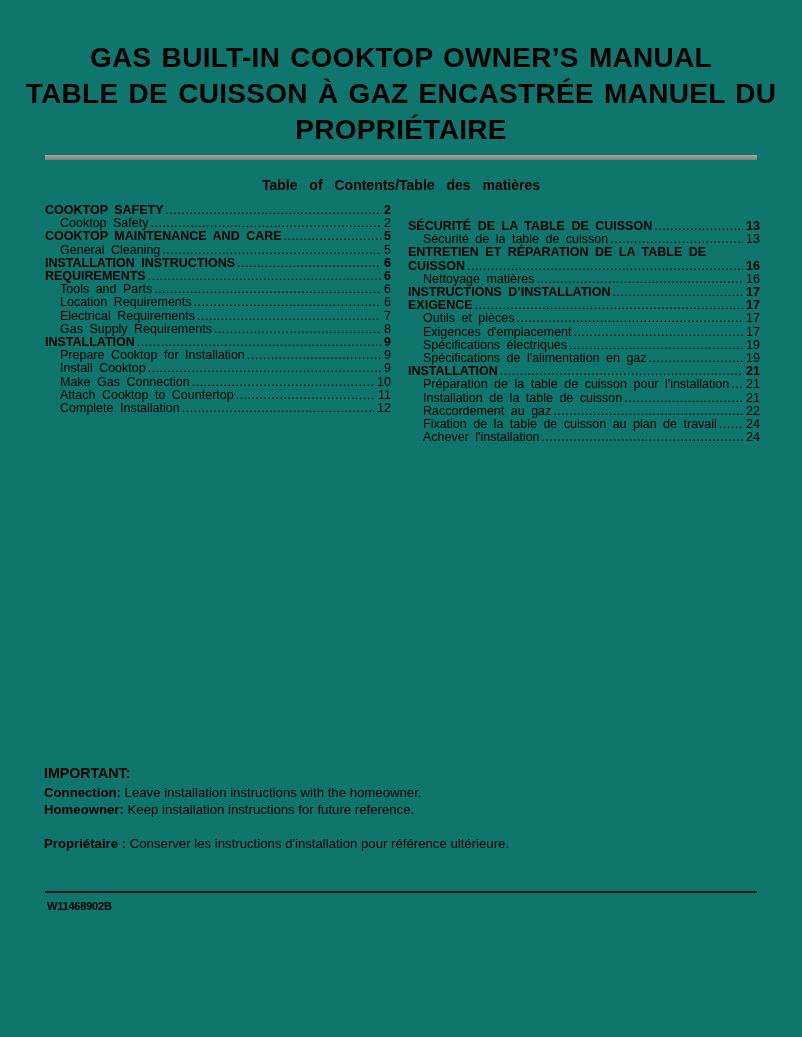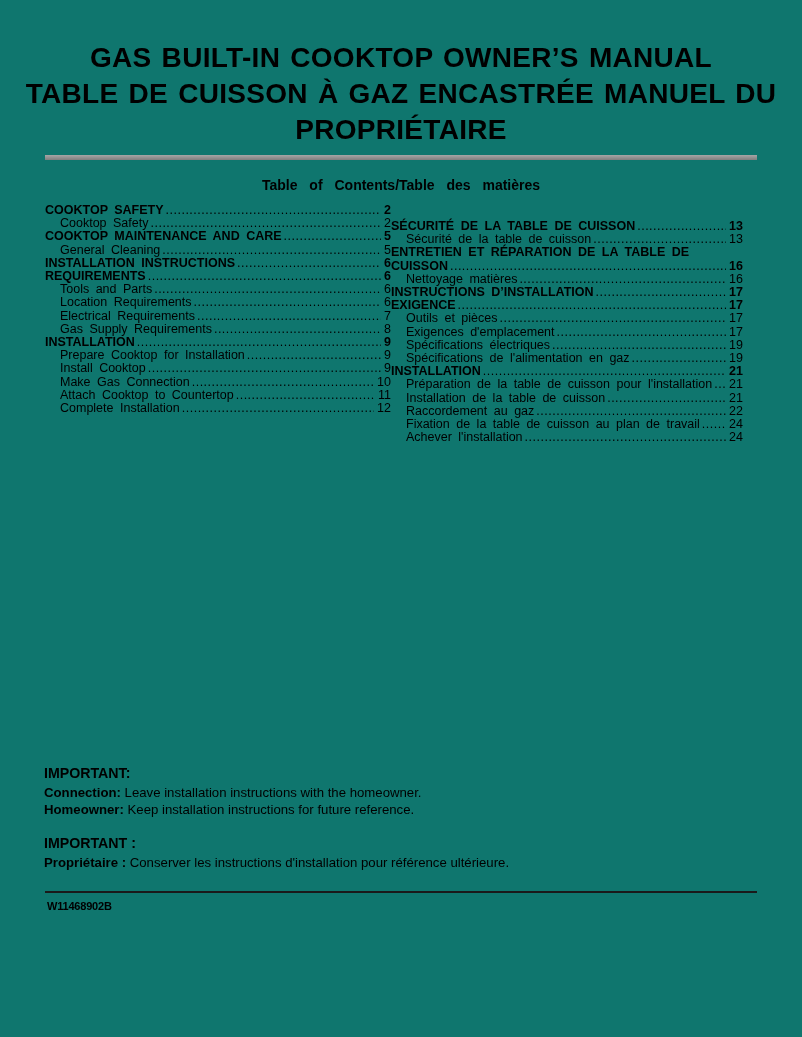--- a/index.html
+++ b/index.html
@@ -56,21 +56,21 @@
   
   .toc {
     position: absolute;
     top: 204px;
     left: 45px;
     width: 715px;
     display: flex;
     font-size: 12.5px;
     line-height: 13.2px;
   }
-  .toc-col-left  { width: 346px; }
+  .toc-col-left  { width: 346px; margin-right: 17px; }
   .toc-col-right { width: 352px; margin-top: 16px; }
 
   .toc-row {
     display: flex;
     align-items: baseline;
     word-spacing: 3px;
   }
   .toc-row.section, .toc-row.section-nopage { font-weight: bold; }
   .toc-row.sub { padding-left: 15px; }
   .toc-row .lbl { white-space: nowrap; }
@@ -314,21 +314,20 @@
       <div class="notice-line">
         <b>Connection:</b>
         <span>Leave installation instructions with the homeowner.</span>
       </div>
       <div class="notice-line">
         <b>Homeowner:</b>
         <span>Keep installation instructions for future reference.</span>
       </div>
     </div>
     <div class="notice-group-fr">
-      <div class="notice-heading">IMPORTANT :</div>
       <div class="notice-line">
         <b>Propriétaire :</b>
         <span>Conserver les instructions d'installation pour référence ultérieure.</span>
       </div>
     </div>
   </div>
 
   <div class="footer-rule"></div>
   <div class="footer-code">W11468902B</div>
 

